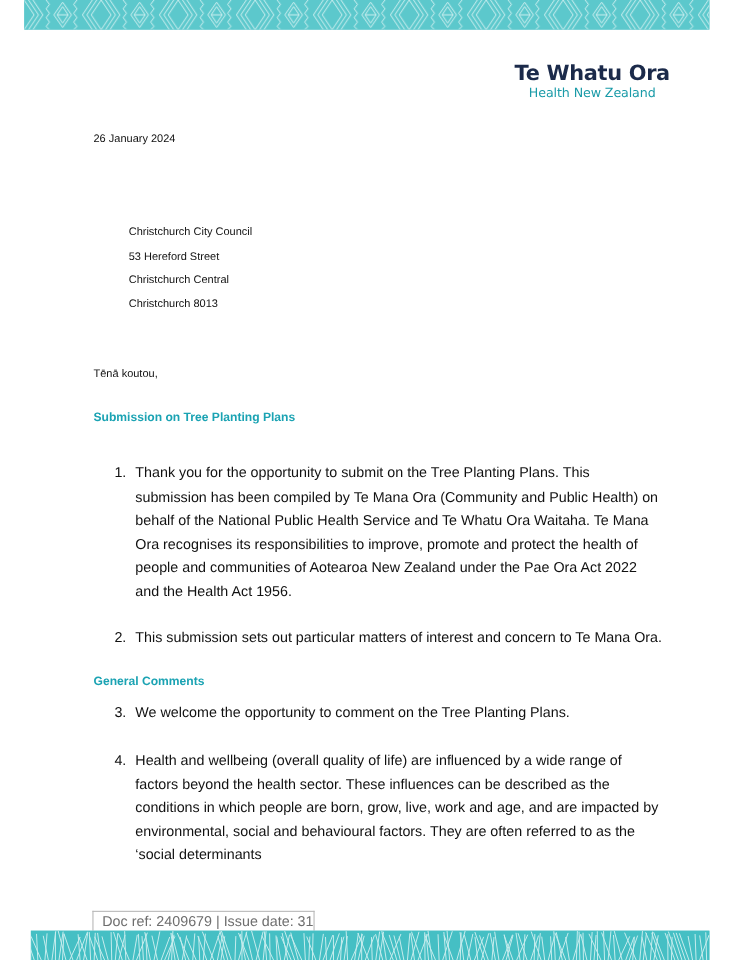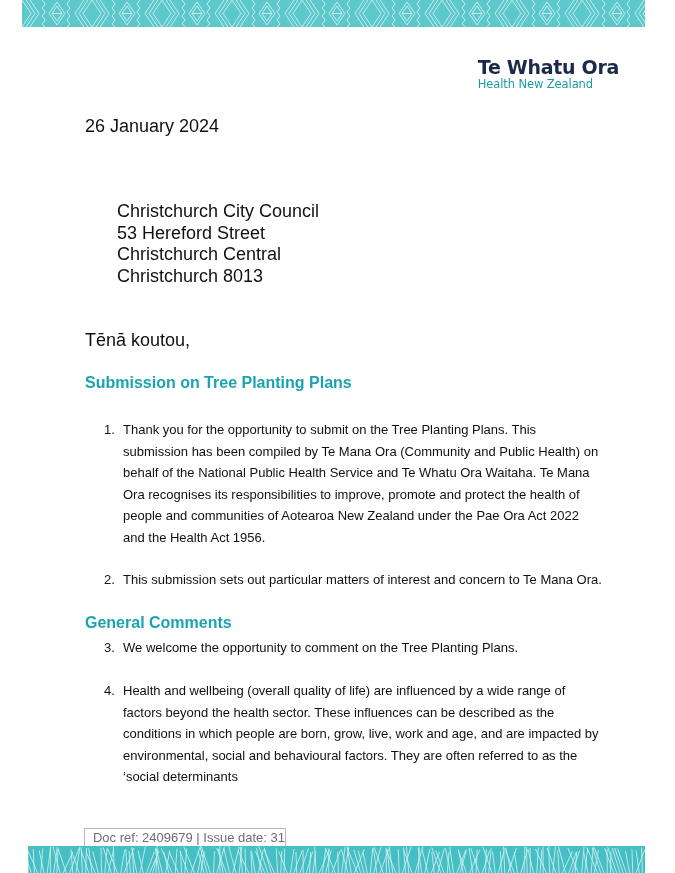--- a/index.html
+++ b/index.html
@@ -31,23 +31,23 @@
       width: 617px;
       height: 27px;
       background-color: #45bfc4;
       overflow: hidden;
     }
     .band-top svg, .band-bottom svg {
       display: block;
     }
     .logo {
       position: absolute;
-      right: 56px;
+      right: 66px;
       top: 56px;
-      text-align: left;
+      text-align: center;
     }
     .logo-title {
       font-family: "DejaVu Sans", sans-serif;
       font-weight: bold;
       font-size: 19px;
       color: #1b2a4a;
       letter-spacing: -0.3px;
       line-height: 22px;
     }
     .logo-sub {
@@ -55,32 +55,32 @@
       font-weight: normal;
       font-size: 11.5px;
       color: #1a9ba8;
       line-height: 13px;
       margin-top: 0px;
       letter-spacing: -0.1px;
     }
     .text {
       position: absolute;
       left: 85px;
-      font-size: 18px;
+      font-size: 10px;
       line-height: 21.5px;
       color: #111;
     }
     .date { top: 116px; }
     .address { top: 201px; margin-left: 32px; }
     .address div { height: 21.5px; }
     .greeting { top: 330px; }
     .heading {
       position: absolute;
       left: 85px;
-      font-size: 16px;
+      font-size: 11px;
       font-weight: bold;
       color: #1ba3b3;
     }
     .h1 { top: 374px; }
     .h2 { top: 614px; }
     .para {
       position: absolute;
       left: 104px;
       width: 500px;
       font-size: 13px;

